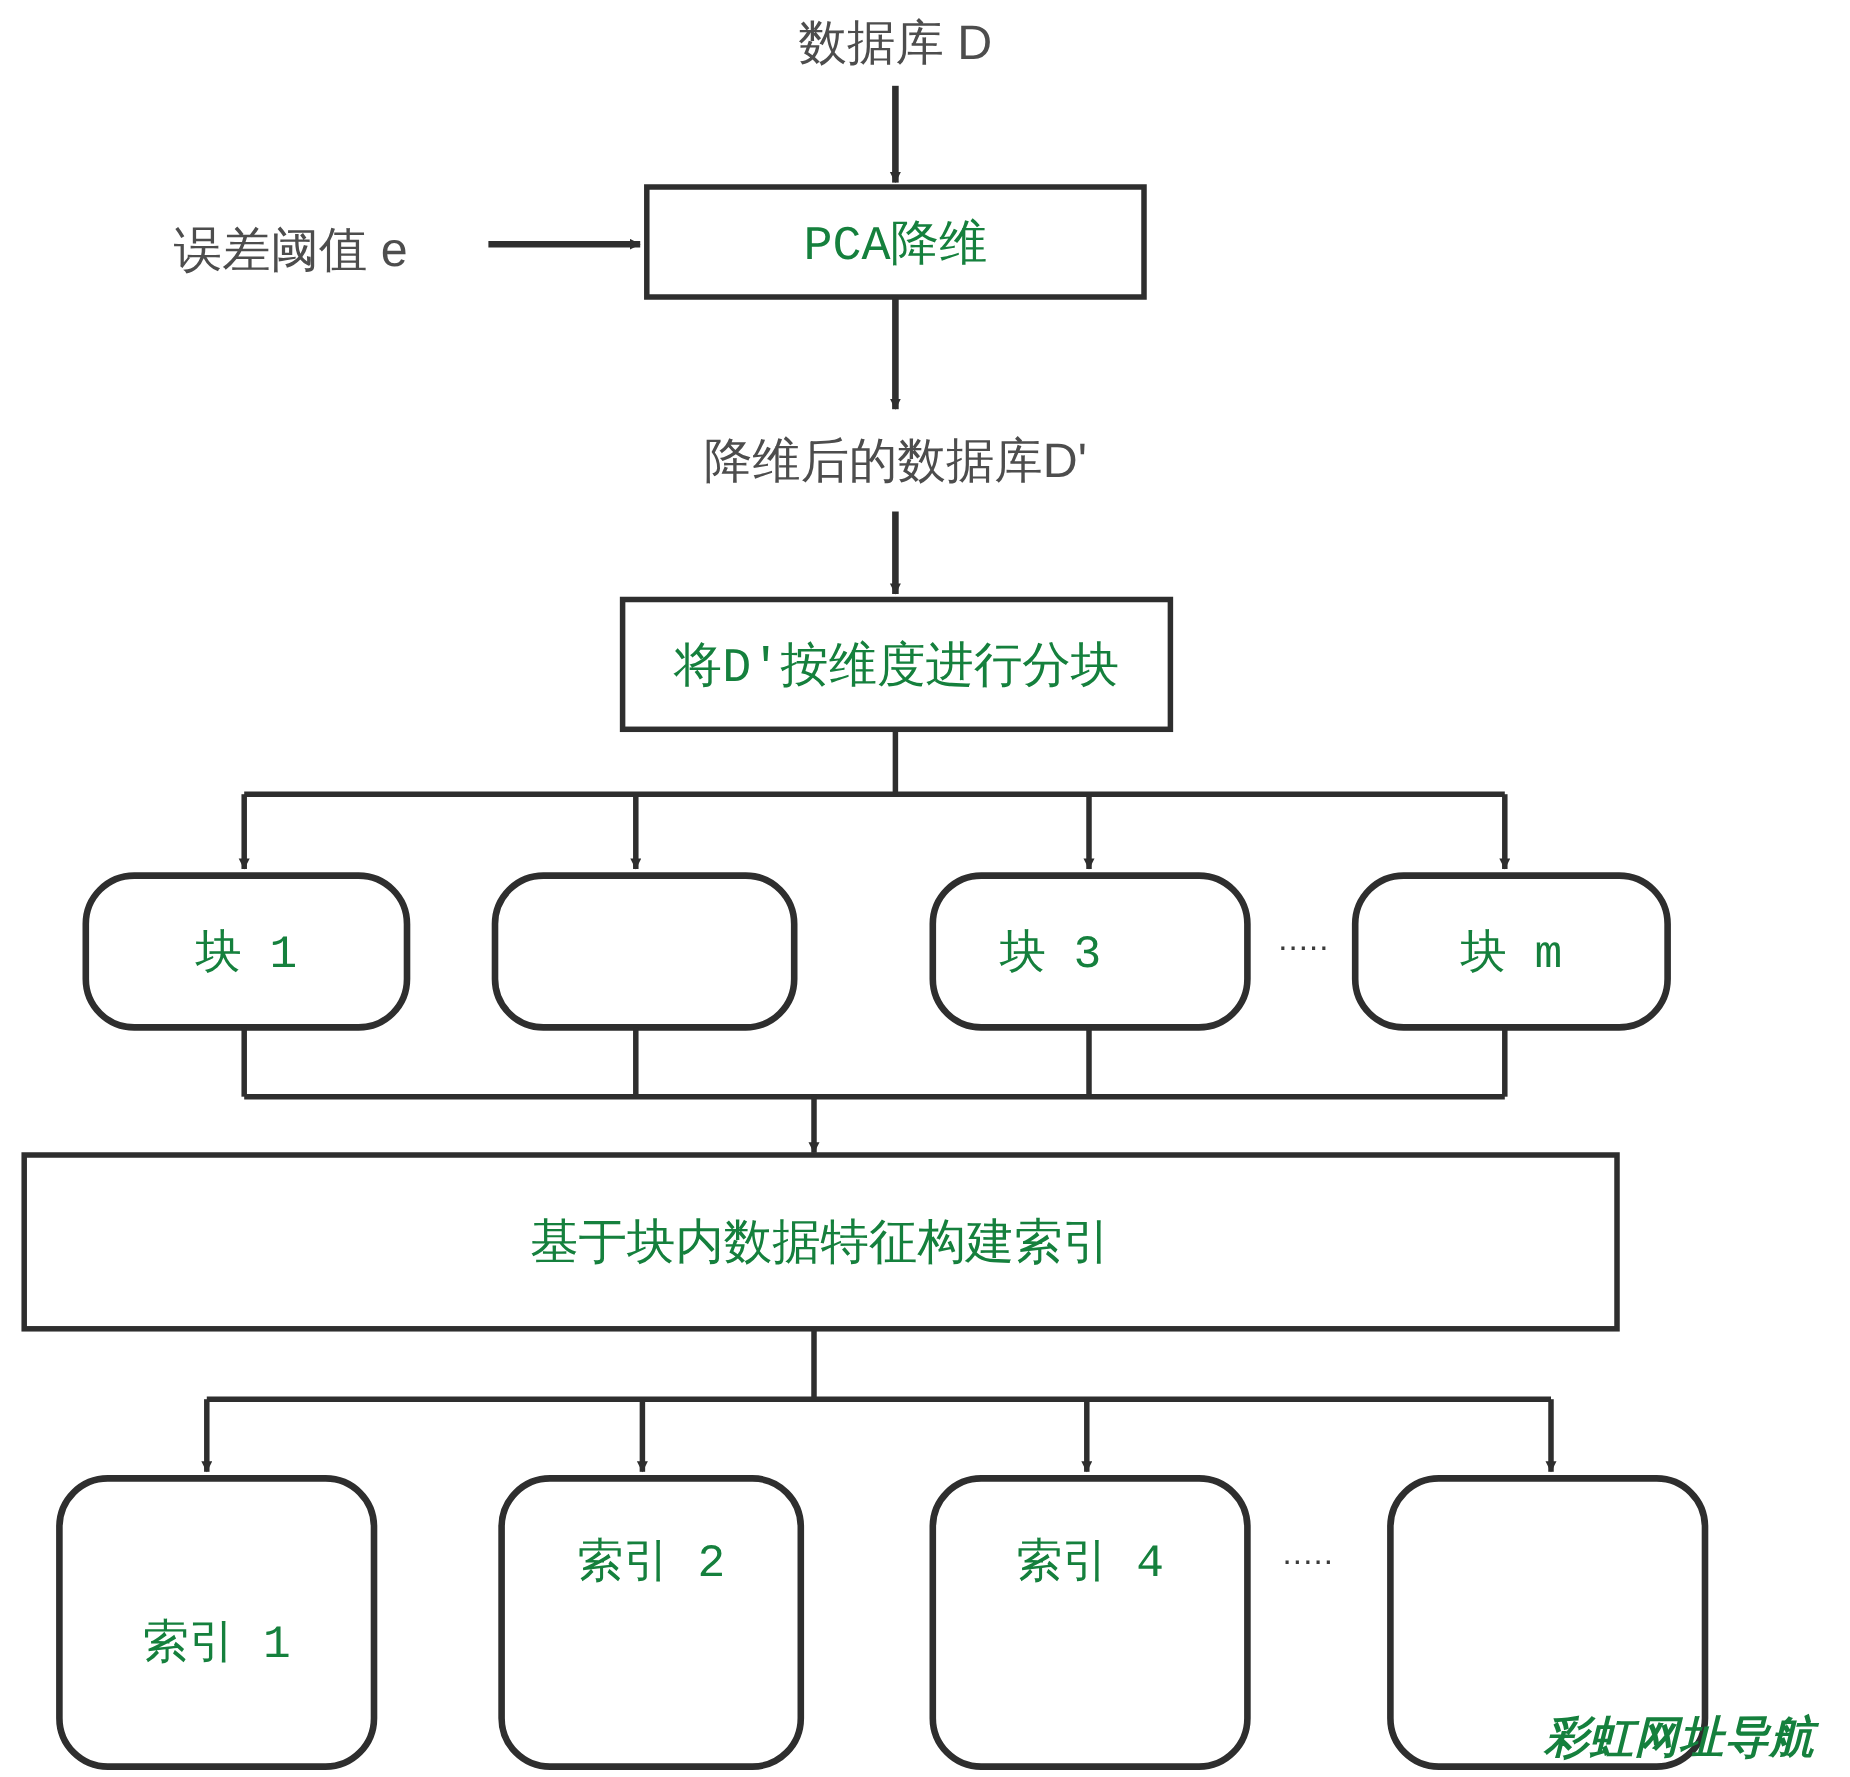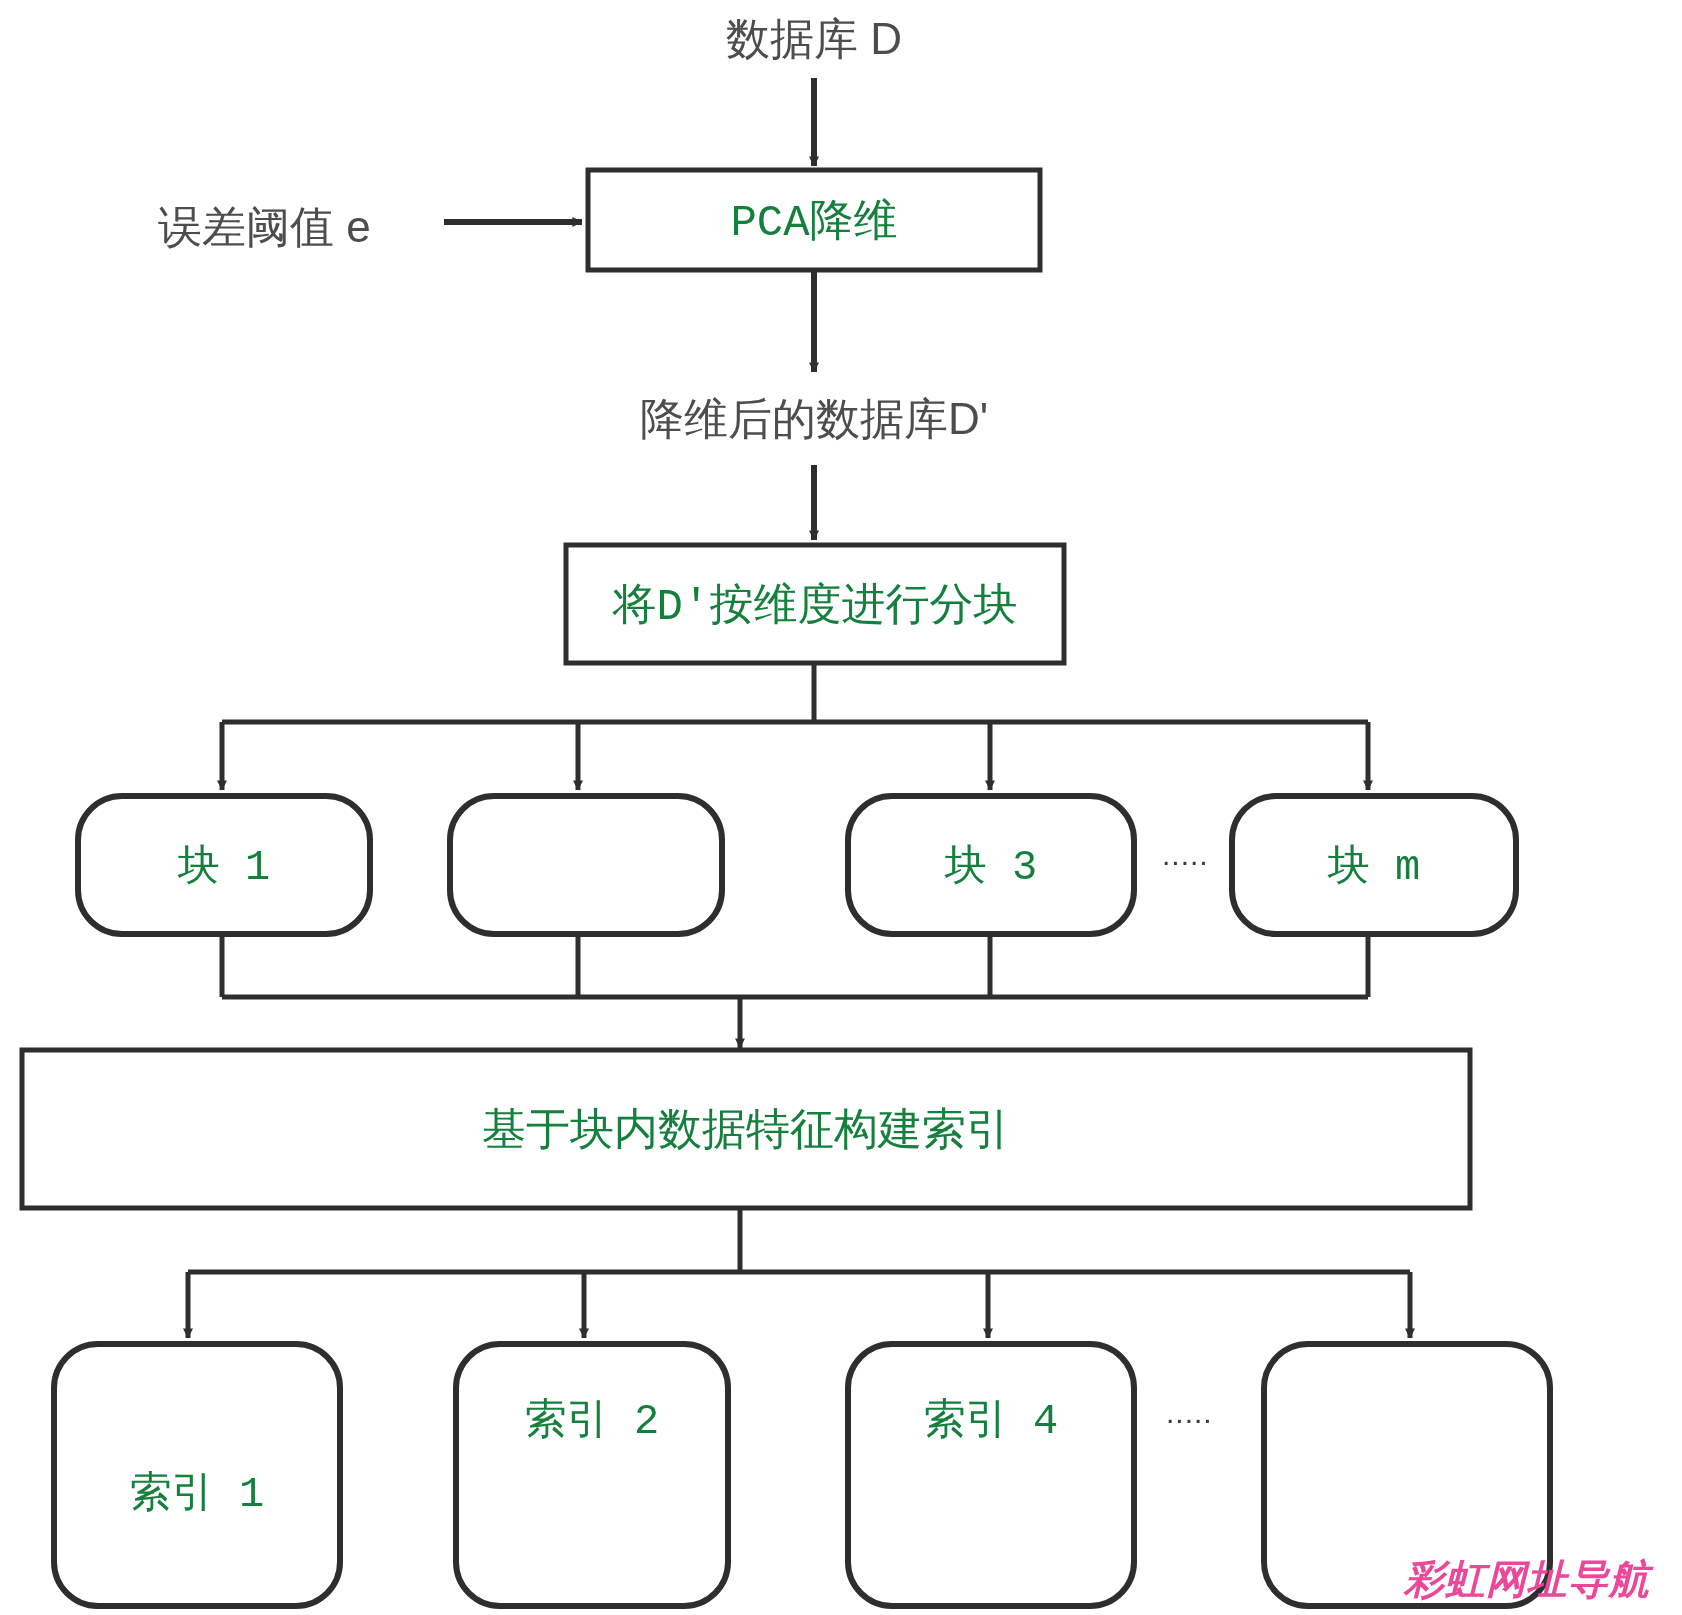--- a/index.html
+++ b/index.html
@@ -121,28 +121,28 @@
 
   <div class="free-label" style="left:158px; top:198px; width:260px; font-size:44px; text-align:left;">误差阈值 e</div>
 
   <div class="node-label" style="left:588px; top:170px; width:452px; height:100px; font-size:44px;">PCA降维</div>
 
   <div class="free-label" style="left:614px; top:390px; width:400px; font-size:44px;">降维后的数据库D'</div>
 
   <div class="node-label" style="left:566px; top:545px; width:498px; height:118px; font-size:44px;">将D'按维度进行分块</div>
 
   <div class="node-label" style="left:78px; top:796px; width:292px; height:138px; font-size:42px;">块 1</div>
-  <div class="node-label" style="left:848px; top:796px; width:286px; height:138px; font-size:42px;">块 3</div>
+  <div class="node-label" style="left:812px; top:796px; width:286px; height:138px; font-size:42px;">块 3</div>
   <div class="node-label" style="left:1232px; top:796px; width:284px; height:138px; font-size:42px;">块 m</div>
 
   <div class="ellipsis-label" style="left:1162px; top:838px; font-size:30px;">.....</div>
 
   <div class="node-label" style="left:22px; top:1050px; width:1448px; height:158px; font-size:44px;">基于块内数据特征构建索引</div>
 
   <div class="node-label" style="left:54px; top:1417px; width:286px; height:150px; font-size:42px;">索引 1</div>
   <div class="node-label" style="left:456px; top:1344px; width:272px; height:150px; font-size:42px;">索引 2</div>
   <div class="node-label" style="left:848px; top:1344px; width:286px; height:150px; font-size:42px;">索引 4</div>
 
   <div class="ellipsis-label" style="left:1166px; top:1396px; font-size:30px;">.....</div>
 
-  <div class="watermark" style="left:1404px; top:1552px; font-size:40px; color:#ec4899;">彩虹网址导航</div>
+  <div class="watermark" style="left:1404px; top:1552px; font-size:40px; color:#15803d;">彩虹网址导航</div>
 
 </div>
 
 </body></html>

